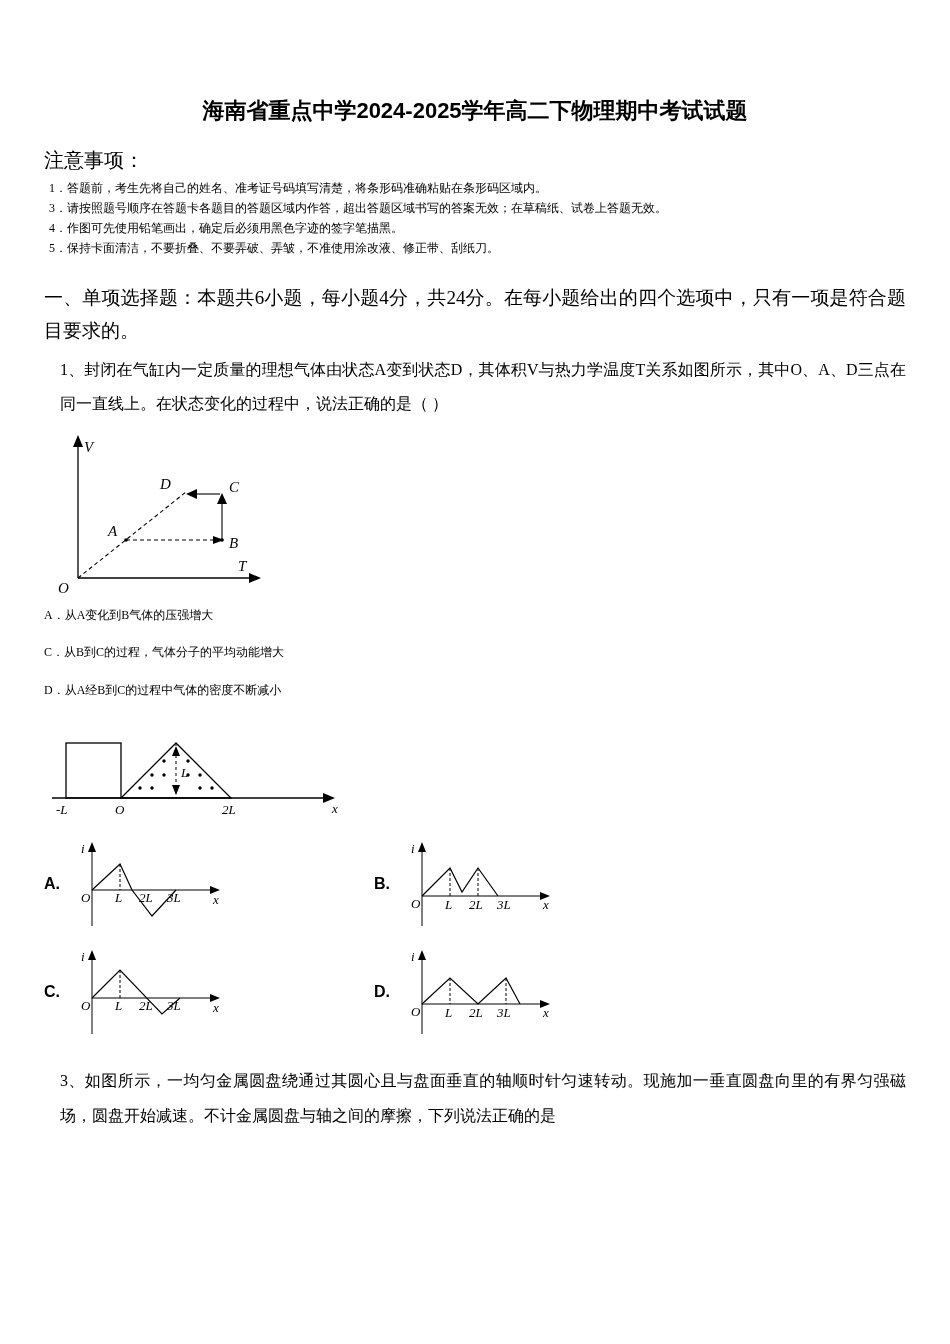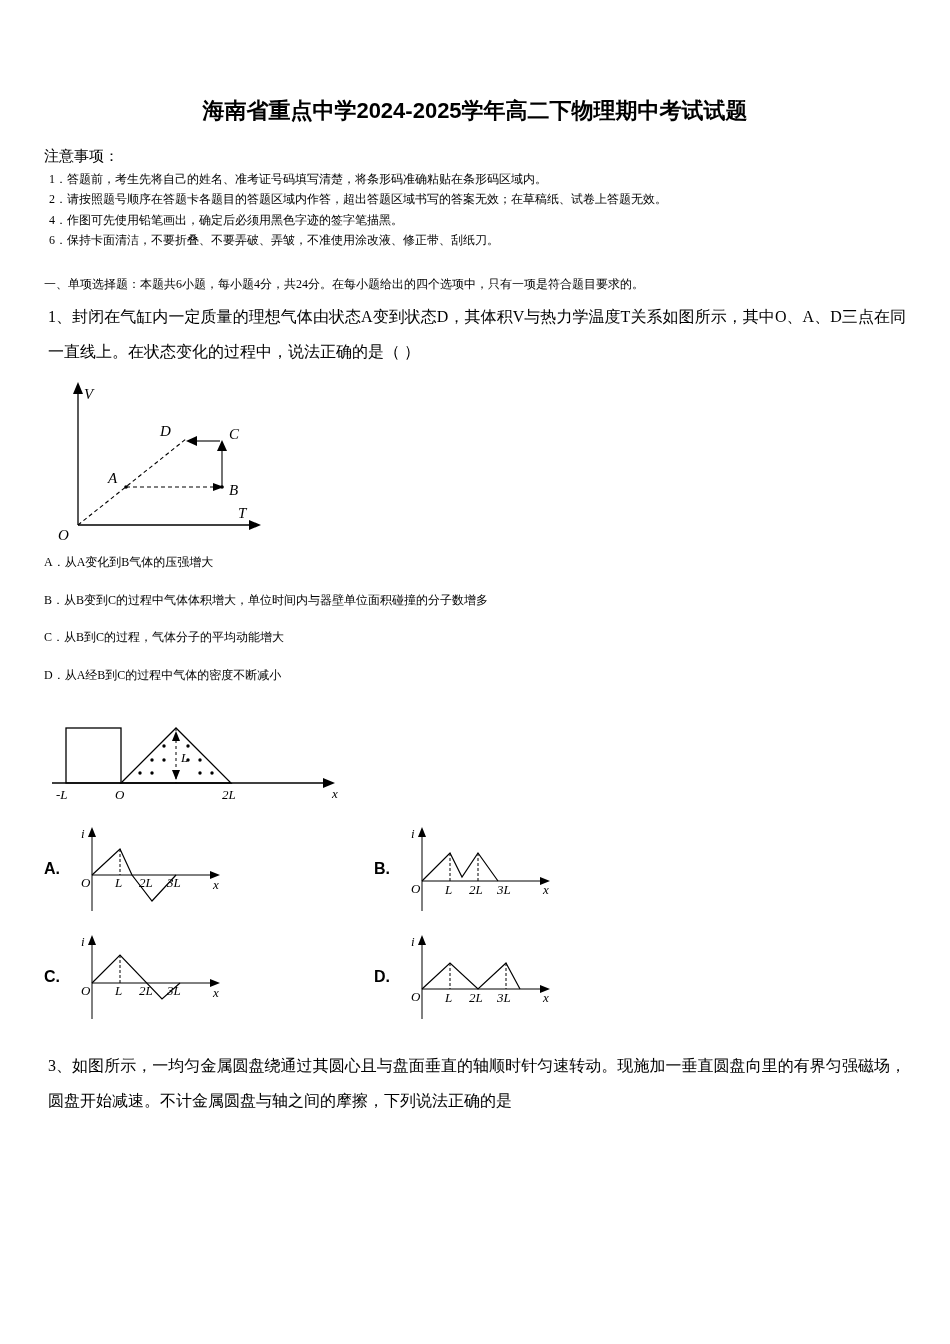--- a/index.html
+++ b/index.html
@@ -8,24 +8,24 @@
     width: 950px; height: 1344px; overflow: hidden;
     font-family: "Liberation Serif", "DejaVu Serif", serif;
     color: #000;
   }
   .page { width: 950px; height: 1344px; padding: 96px 44px 0 44px; }
   .title {
     font-family: "Liberation Sans", "DejaVu Sans", sans-serif;
     font-size: 22px; font-weight: 700; text-align: center;
     margin: 0 0 18px 0;
   }
-  .notice-header { font-size: 15px; margin: 0; line-height: 1.68; }
+  .notice-header { font-size: 20px; margin: 0; line-height: 1.68; }
   .notice-item { font-size: 12px; margin: 0 0 0 5px; line-height: 1.68; text-align: justify; }
-  .section-heading { font-size: 12px; margin: 24px 0 0 0; line-height: 1.7; text-align: justify; }
-  .stem { font-size: 16px; line-height: 2.15; text-align: justify; margin: 6px 0 0 4px; }
+  .section-heading { font-size: 19px; margin: 24px 0 0 0; line-height: 1.7; text-align: justify; }
+  .stem { font-size: 16px; line-height: 2.15; text-align: justify; margin: 6px 0 0 16px; }
   .q1-options { margin-top: 10px; }
   .q1-options p { font-size: 12px; margin: 0 0 22px 0; line-height: 1.3; }
   figure { margin: 0; }
   .fig1 { margin: 8px 0 0 0; }
   .fig2 { margin: 6px 0 0 2px; }
   .graph-grid {
     display: grid; grid-template-columns: 330px 330px;
     row-gap: 16px; margin-top: 14px; justify-content: start;
   }
   .graph-cell { display: flex; align-items: center; }
@@ -42,23 +42,23 @@
 </head>
 <body>
 
 <div class="page">
 
   <h1 class="title">海南省重点中学2024-2025学年高二下物理期中考试试题</h1>
 
   <div>
     <p class="notice-header">注意事项：</p>
     <p class="notice-item">1．答题前，考生先将自己的姓名、准考证号码填写清楚，将条形码准确粘贴在条形码区域内。</p>
-    <p class="notice-item">2．请按照题号顺序在答题卡各题目的答题区域内作答，超出答题区域书写的答案无效；在草稿纸、试卷上答题无效。</p>
+    <p class="notice-item">3．请按照题号顺序在答题卡各题目的答题区域内作答，超出答题区域书写的答案无效；在草稿纸、试卷上答题无效。</p>
     <p class="notice-item">4．作图可先使用铅笔画出，确定后必须用黑色字迹的签字笔描黑。</p>
-    <p class="notice-item">6．保持卡面清洁，不要折叠、不要弄破、弄皱，不准使用涂改液、修正带、刮纸刀。</p>
+    <p class="notice-item">5．保持卡面清洁，不要折叠、不要弄破、弄皱，不准使用涂改液、修正带、刮纸刀。</p>
   </div>
 
   <p class="section-heading">一、单项选择题：本题共6小题，每小题4分，共24分。在每小题给出的四个选项中，只有一项是符合题目要求的。</p>
 
   <p class="stem">1、封闭在气缸内一定质量的理想气体由状态A变到状态D，其体积V与热力学温度T关系如图所示，其中O、A、D三点在同一直线上。在状态变化的过程中，说法正确的是（       ）</p>
 
   <figure class="fig1">
     <svg width="225" height="168" viewBox="0 0 225 168">
       <g stroke="#000" stroke-width="1.3" fill="none">
         <line x1="34" y1="148" x2="34" y2="12"></line>
@@ -80,21 +80,20 @@
       <text x="14" y="163" class="lbl">O</text>
       <text x="64" y="106" class="lbl">A</text>
       <text x="185" y="118" class="lbl">B</text>
       <text x="185" y="62" class="lbl">C</text>
       <text x="116" y="59" class="lbl">D</text>
     </svg>
   </figure>
 
   <div class="q1-options">
     <p>A．从A变化到B气体的压强增大</p>
-    <p>B．从B变到C的过程中气体体积增大，单位时间内与器壁单位面积碰撞的分子数增多</p>
     <p>C．从B到C的过程，气体分子的平均动能增大</p>
     <p>D．从A经B到C的过程中气体的密度不断减小</p>
   </div>
 
 
   <figure class="fig2">
     <svg width="300" height="104" viewBox="0 0 300 104">
       <line x1="6" y1="78" x2="280" y2="78" stroke="#000" stroke-width="1.3"></line>
       <polygon points="289,78 277,73 277,83" fill="#000"></polygon>
       <rect x="20" y="23" width="55" height="55" fill="none" stroke="#000" stroke-width="1.3"></rect>

